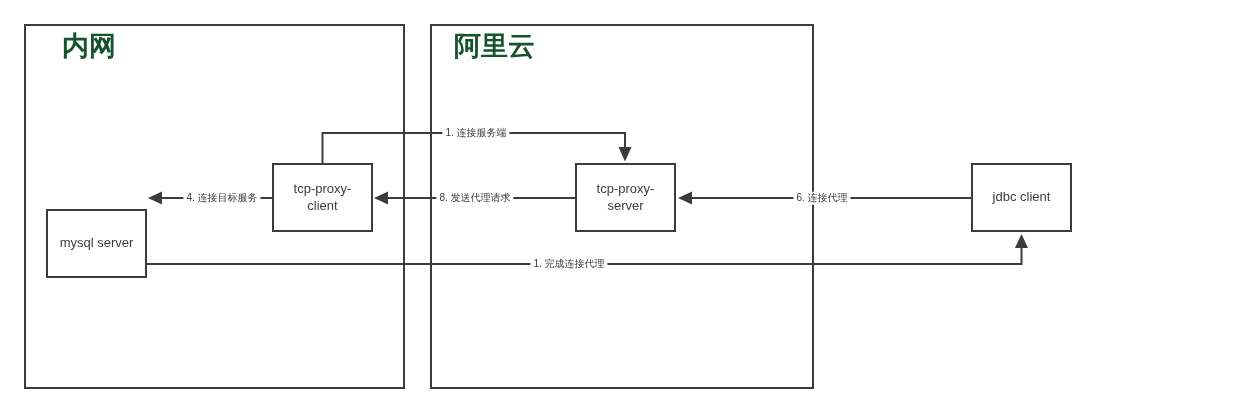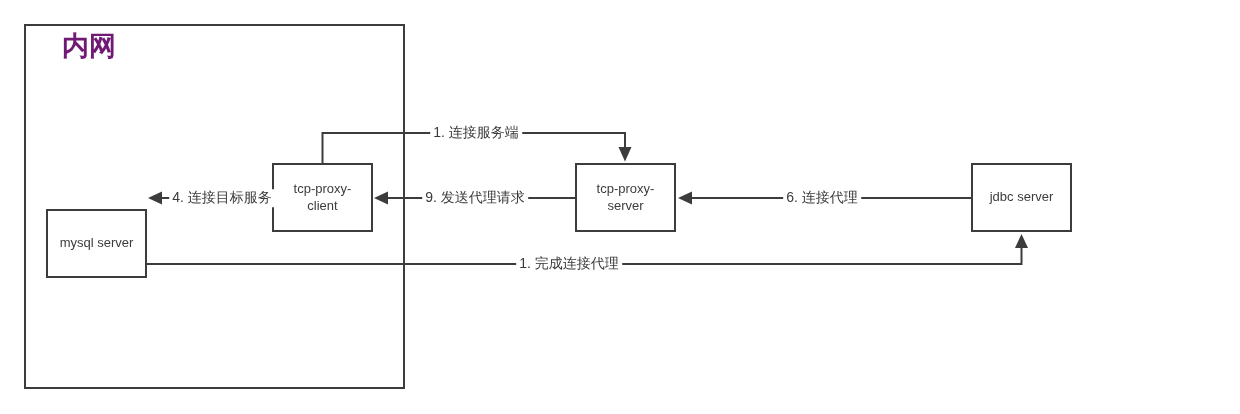--- a/index.html
+++ b/index.html
@@ -26,21 +26,21 @@
     z-index: 0;
   }
   #panel-intranet { left: 24px;  width: 381px; }
   #panel-aliyun   { left: 430px; width: 384px; }
   #panel-extranet { left: 829px; width: 384px; }
   .panel-title {
     position: absolute;
     top: 4px;
     font-size: 27px;
     font-weight: bold;
-    color: #701a75;
+    color: #14532d;
     line-height: 1.2;
     white-space: nowrap;
   }
   #panel-intranet .panel-title { left: 36px; }
   #panel-aliyun   .panel-title { left: 22px; }
   #panel-extranet .panel-title { left: 35px; }
 
   
   svg.edges {
     position: absolute;
@@ -82,39 +82,42 @@
   #node-tcp-proxy-client { left: 272px; }
   #node-tcp-proxy-server { left: 575px; }
   #node-jdbc-client      { left: 971px; }
 
   
   .edge-label {
     position: absolute;
     transform: translate(-50%, -50%);
     background: #ffffff;
     color: #3a3a3a;
-    font-size: 14px;
+    font-size: 10px;
     line-height: 1.25;
     padding: 0 3px;
     white-space: nowrap;
     z-index: 3;
   }
   #edge-label-1 { left: 476px;  top: 133px; }
   #edge-label-2 { left: 822px;  top: 198px; }
   #edge-label-3 { left: 475px;  top: 198px; }
   #edge-label-4 { left: 210px;  top: 198px; margin-left: 12px; }
   #edge-label-5 { left: 569px;  top: 264px; }
 </style>
 </head>
 <body>
 
 <div class="canvas">
 
   <div class="panel" id="panel-intranet">
     <div class="panel-title">内网</div>
+  </div>
+  <div class="panel" id="panel-aliyun">
+    <div class="panel-title">阿里云</div>
   </div>
 
   <svg class="edges" viewBox="0 0 1240 414" xmlns="http://www.w3.org/2000/svg">
 
     <path d="M322.5,163 V133 H625 V147"></path>
     <polygon points="625,161.5 618.5,147 631.5,147"></polygon>
 
     <path d="M971,198 H692"></path>
     <polygon points="678,198 692,191.5 692,204.5"></polygon>
 
@@ -126,21 +129,21 @@
 
     <path d="M96.5,232 V264 H1021.5 V248"></path>
     <polygon points="1021.5,234 1015,248 1028,248"></polygon>
   </svg>
 
   <div class="node" id="node-mysql-server">mysql server</div>
   <div class="node" id="node-tcp-proxy-client">tcp-proxy-
 client</div>
   <div class="node" id="node-tcp-proxy-server">tcp-proxy-
 server</div>
-  <div class="node" id="node-jdbc-client">jdbc server</div>
+  <div class="node" id="node-jdbc-client">jdbc client</div>
 
   <div class="edge-label" id="edge-label-1">1. 连接服务端</div>
   <div class="edge-label" id="edge-label-2">6. 连接代理</div>
-  <div class="edge-label" id="edge-label-3">9. 发送代理请求</div>
+  <div class="edge-label" id="edge-label-3">8. 发送代理请求</div>
   <div class="edge-label" id="edge-label-4">4. 连接目标服务</div>
   <div class="edge-label" id="edge-label-5">1. 完成连接代理</div>
 
 </div>
 
 </body></html>

